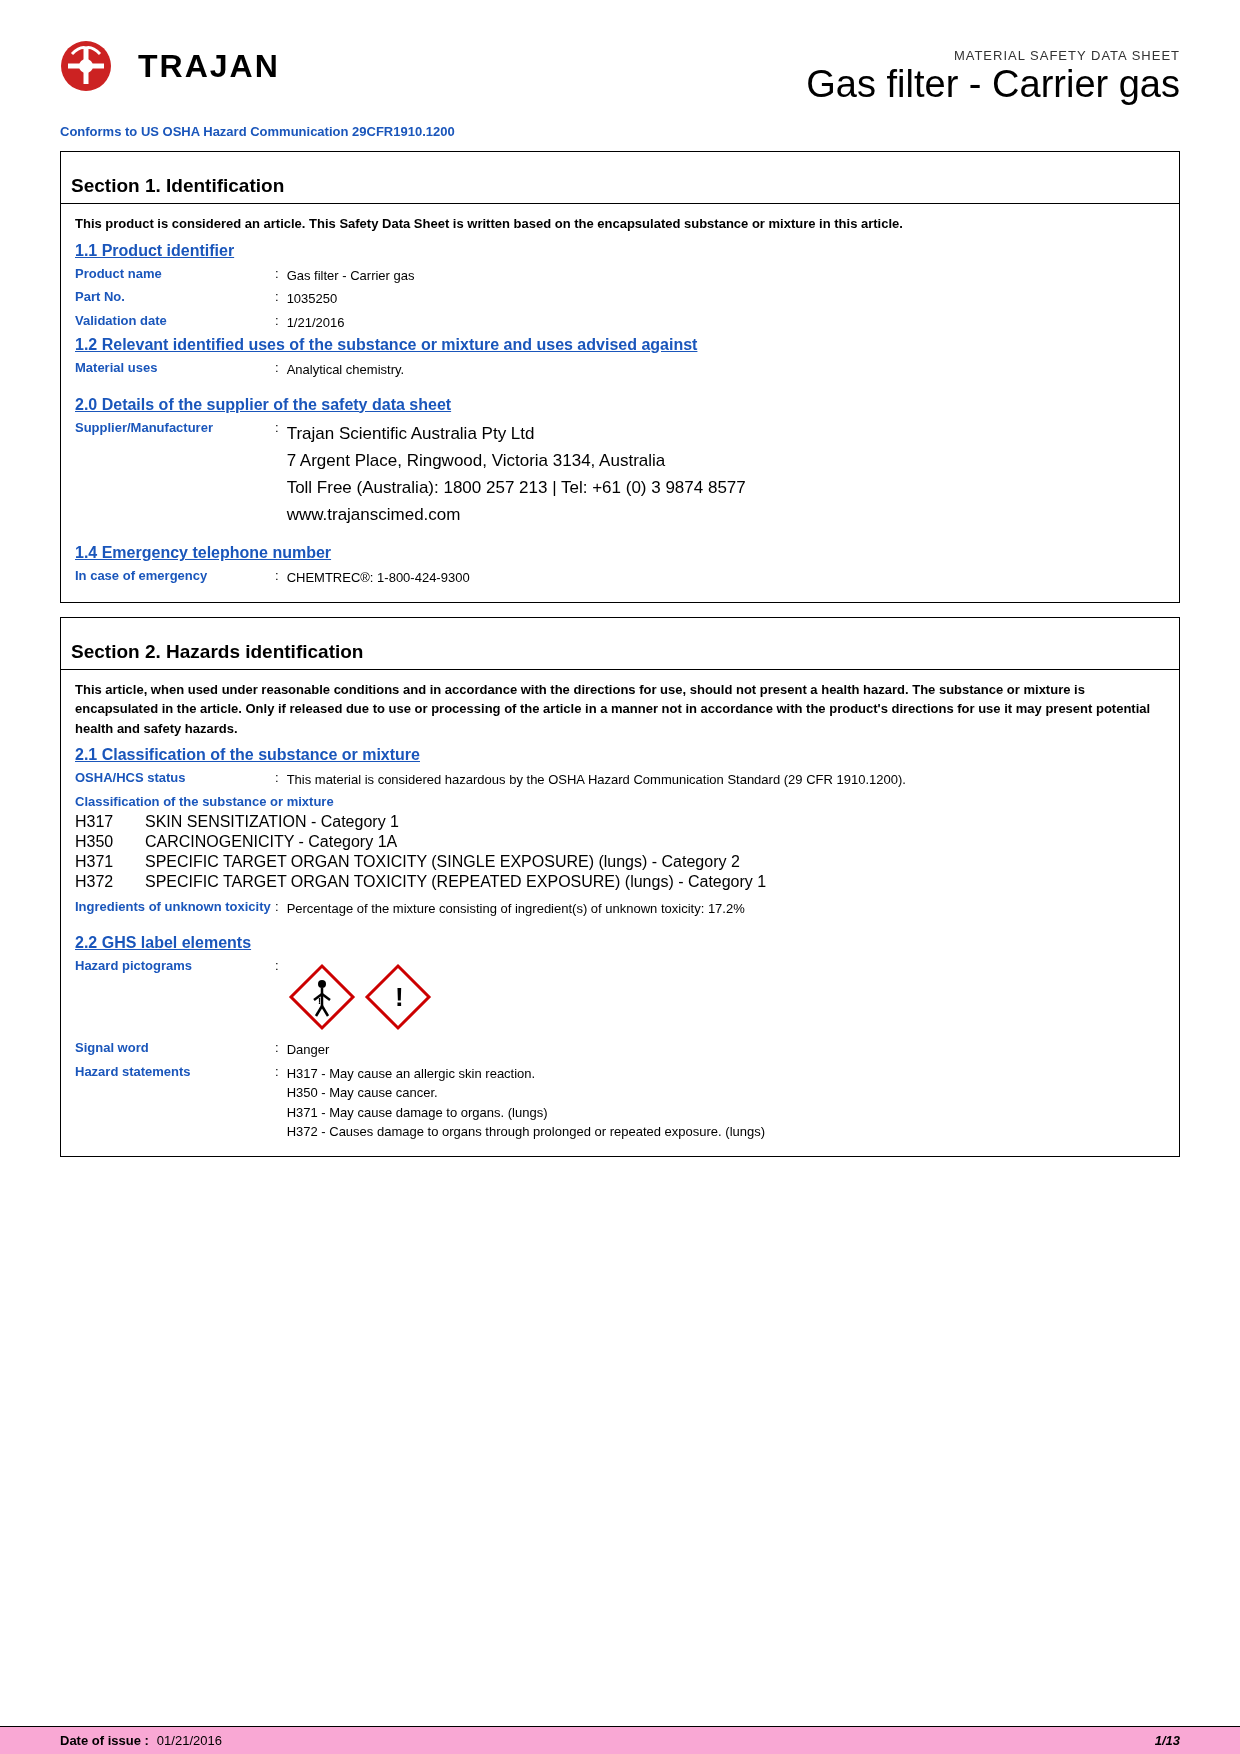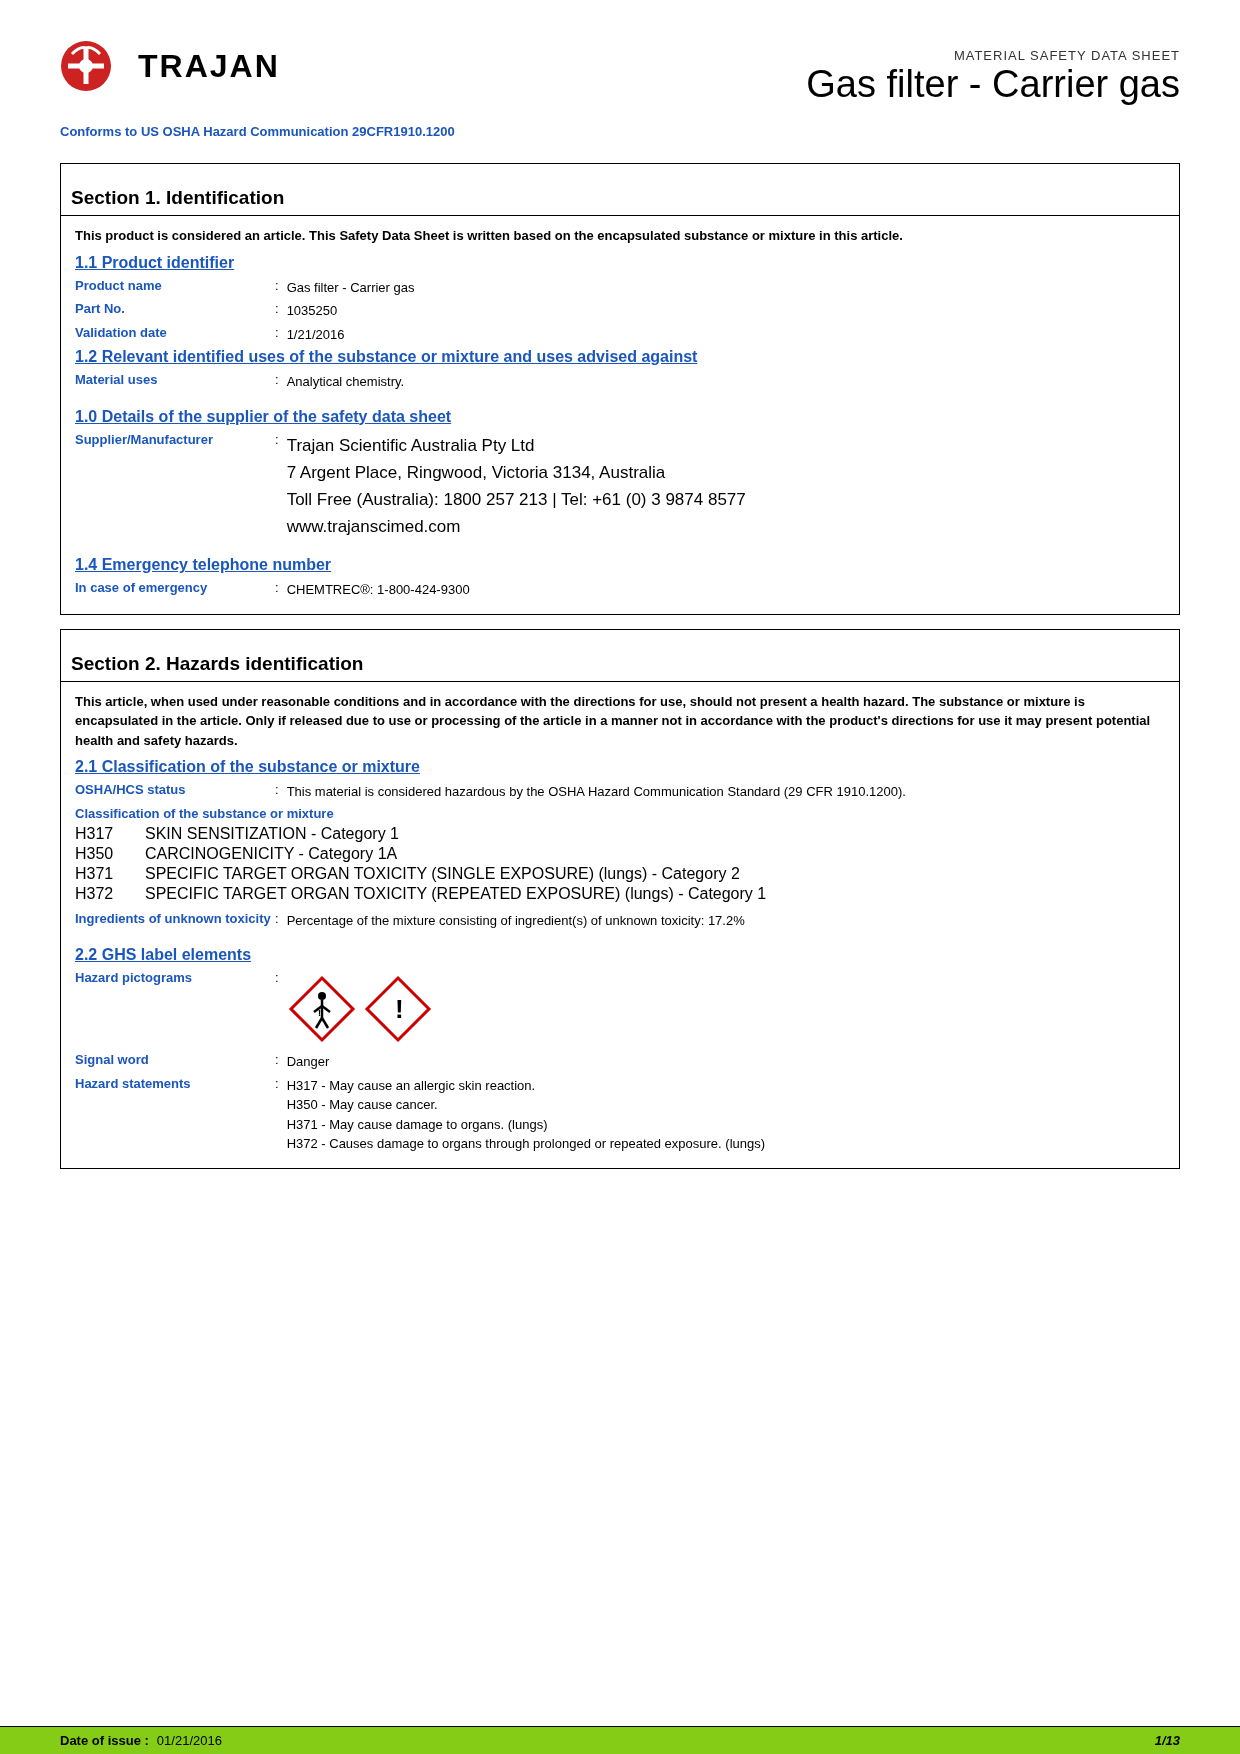--- a/index.html
+++ b/index.html
@@ -51,21 +51,21 @@
       font-size: 38px;
       font-weight: 300;
       color: #000;
       margin-bottom: 8px;
       letter-spacing: 0px;
     }
     .conforms-text {
       color: #1a56bb;
       font-size: 13px;
       font-weight: bold;
-      margin-bottom: 24px;
+      margin-bottom: 12px;
     }
     .section-box {
       border: 1.5px solid #000;
       margin-bottom: 2px;
     }
     .section-header {
       background: #fff;
       padding: 6px 10px;
       font-size: 19px;
       font-weight: bold;
@@ -155,21 +155,21 @@
       position: absolute;
       bottom: 0;
       left: 0;
       right: 0;
       border-top: 1.5px solid #000;
       padding: 6px 60px;
       display: flex;
       justify-content: space-between;
       align-items: center;
       font-size: 13px;
-      background: #84cc16;
+      background: #f9a8d4;
     }
     .footer-left {
       display: flex;
       gap: 8px;
     }
     .footer-label {
       font-weight: bold;
     }
     .footer-page {
       font-style: italic;
@@ -231,21 +231,21 @@
       <span class="blue-link">1.2 Relevant identified uses of the substance or mixture and uses advised against</span>
 
       <div class="field-row">
         <span class="field-label">Material uses</span>
         <span class="field-colon">:</span>
         <span class="field-value">Analytical chemistry.</span>
       </div>
 
       <div class="spacer"></div>
 
-      <span class="blue-link">1.0 Details of the supplier of the safety data sheet</span>
+      <span class="blue-link">2.0 Details of the supplier of the safety data sheet</span>
 
       <div class="field-row">
         <span class="field-label">Supplier/Manufacturer</span>
         <span class="field-colon">:</span>
         <div class="field-value supplier-details">
           <div>Trajan Scientific Australia Pty Ltd</div>
           <div>7 Argent Place, Ringwood, Victoria 3134, Australia</div>
           <div>Toll Free (Australia): 1800 257 213 | Tel: +61 (0) 3 9874 8577</div>
           <div>www.trajanscimed.com</div>
         </div>

